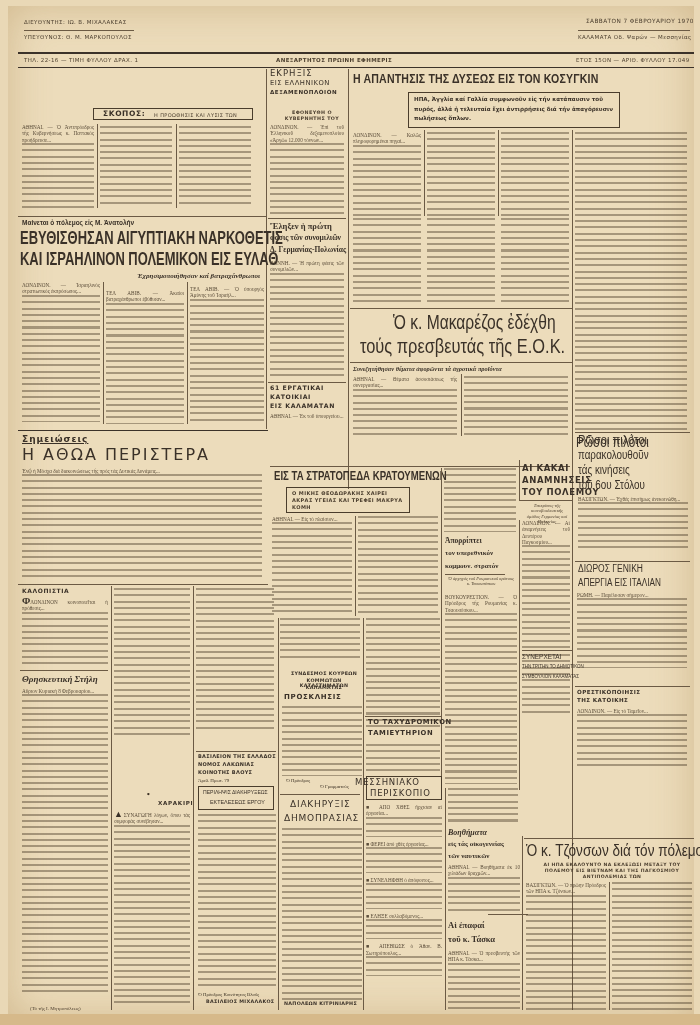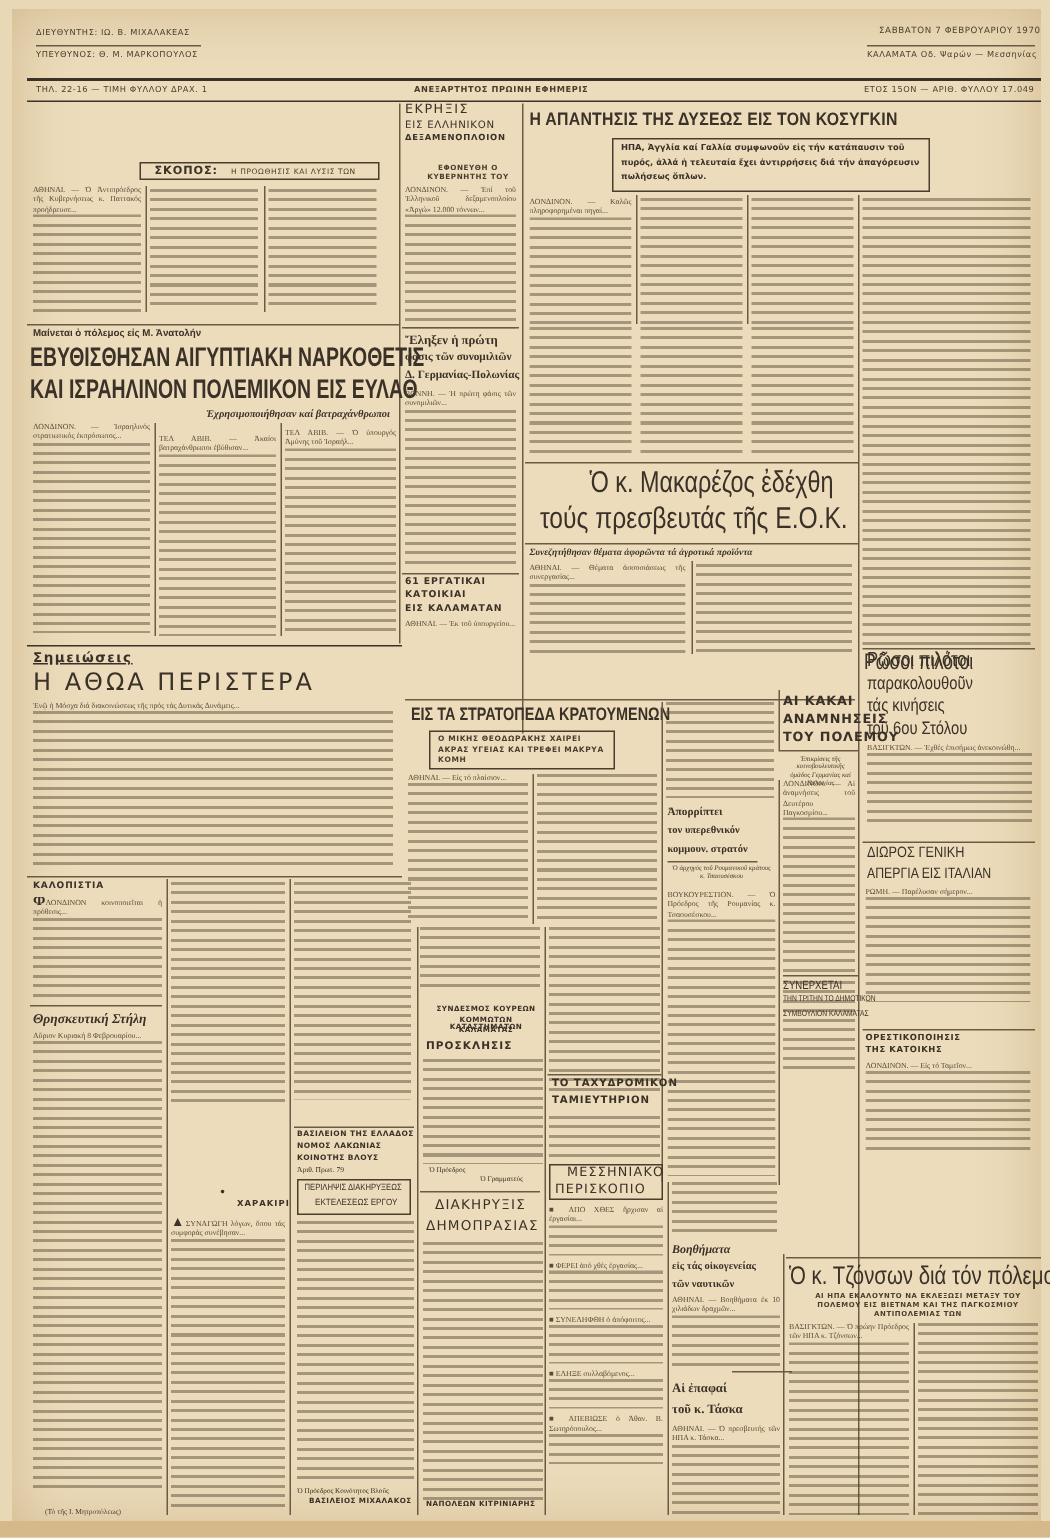--- a/index.html
+++ b/index.html
@@ -199,21 +199,21 @@
   <div class="abs body-text lines" style="left:274px;top:822px;width:80px;height:176px"></div>
   <div class="abs hl" style="left:276px;top:995px;font-size:4.8px;letter-spacing:.3px">ΝΑΠΟΛΕΩΝ ΚΙΤΡΙΝΙΑΡΗΣ</div>
   <div class="vr" style="left:355px;top:612px;height:392px"></div>
 
   <div class="abs body-text lines" style="left:358px;top:612px;width:74px;height:112px"></div>
   <div class="hr" style="left:357px;top:710px;width:76px"></div>
   <div class="abs hl" style="left:360px;top:713px;font-size:6.8px;letter-spacing:.6px;white-space:nowrap">ΤΟ ΤΑΧΥΔΡΟΜΙΚΟΝ</div>
   <div class="abs hl" style="left:360px;top:724px;font-size:6.8px;letter-spacing:.6px">ΤΑΜΙΕΥΤΗΡΙΟΝ</div>
   <div class="abs body-text lines" style="left:358px;top:738px;width:74px;height:28px"></div>
   <div class="box" style="left:358px;top:770px;width:76px;height:24px"></div>
-  <div class="abs hl" style="left:370px;top:772px;font-size:8.5px;letter-spacing:.8px;font-weight:normal">ΜΕΣΣΗΝΙΑΚΟ</div>
+  <div class="abs hl" style="left:347px;top:772px;font-size:8.5px;letter-spacing:.8px;font-weight:normal">ΜΕΣΣΗΝΙΑΚΟ</div>
   <div class="abs hl" style="left:362px;top:783px;font-size:8.5px;letter-spacing:.8px;font-weight:normal">ΠΕΡΙΣΚΟΠΙΟ</div>
   <div class="abs body-text" style="left:358px;top:798px;width:76px;height:200px">
     <div style="margin-bottom:4px">■ <span>ΑΠΟ ΧΘΕΣ ἤρχισαν αἱ ἐργασίαι...</span><div class="lines" style="height:20px"></div></div>
     <div style="margin-bottom:4px">■ <span>ΦΕΡΕΙ ἀπό χθές ἐργασίας...</span><div class="lines" style="height:26px"></div></div>
     <div style="margin-bottom:4px">■ <span>ΣΥΝΕΛΗΦΘΗ ὁ ἀπόφοιτος...</span><div class="lines" style="height:26px"></div></div>
     <div style="margin-bottom:4px">■ <span>ΕΛΗΞΕ συλλαβόμενος...</span><div class="lines" style="height:20px"></div></div>
     <div>■ <span>ΑΠΕΒΙΩΣΕ ὁ Ἀθαν. Β. Σωτηρόπουλος...</span><div class="lines" style="height:20px"></div></div>
   </div>
   <div class="vr" style="left:437px;top:782px;height:222px"></div>
 

